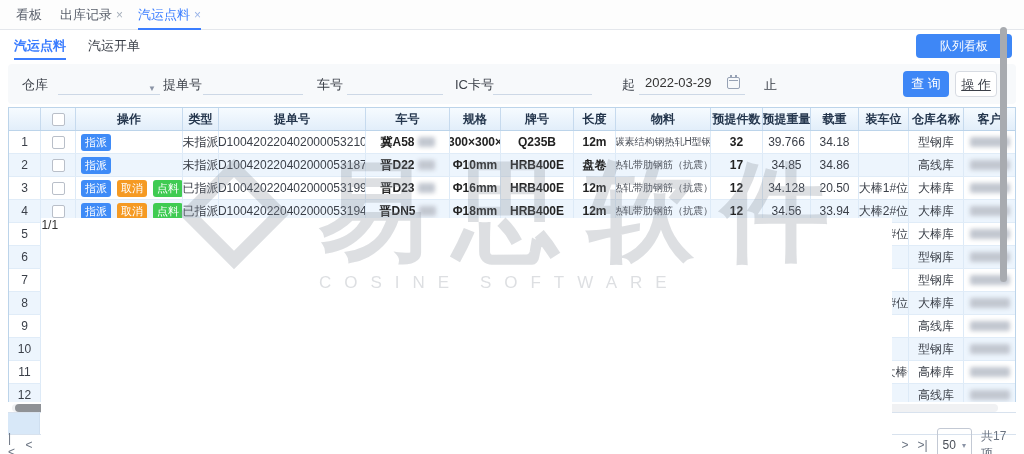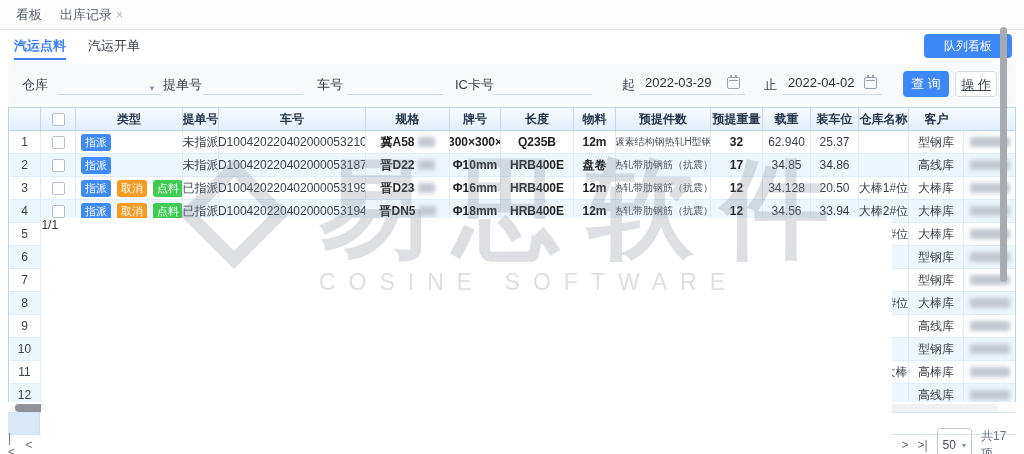--- a/index.html
+++ b/index.html
@@ -15,21 +15,21 @@
   .tab1 { left:16px; }
   .tab2 { left:60px; }
   .tab3 { left:138px; }
 
   
   .subbar { position:absolute; top:31px; left:0; width:100%; height:32px; background:#fff; z-index:2; }
   .subtab { position:absolute; top:1px; height:28px; line-height:28px; font-size:13px; color:#3a3f48; cursor:pointer; }
   .subtab.active { color:#3b7dff; font-weight:bold; border-bottom:2px solid #3b7dff; }
   .subtab1 { left:14px; }
   .subtab2 { left:88px; }
-  .queue-btn { position:absolute; right:12px; top:3px; width:88px; height:24px; line-height:24px; text-align:center; background:#3e87f6; color:#fff; border-radius:4px; font-size:12px; cursor:pointer; }
+  .queue-btn { position:absolute; right:12px; top:3px; width:96px; height:24px; line-height:24px; text-align:center; background:#3e87f6; color:#fff; border-radius:4px; font-size:12px; cursor:pointer; }
 
   
   .filterbar { position:absolute; left:8px; top:64px; width:1008px; height:40px; background:#f7f9fb; border-radius:4px; z-index:2; }
   .flabel { position:absolute; top:12px; font-size:13px; color:#3a3f48; white-space:nowrap; }
   .ufield { position:absolute; top:9px; height:22px; border-bottom:1px solid #cdd8e6; font-size:13px; color:#333; line-height:20px; }
   .f-wh-label   { left:14px; }
   .f-wh-select  { left:50px;  width:102px; }
   .f-bill-label { left:155px; }
   .f-bill-input { left:195px; width:100px; }
   .f-truck-label{ left:309px; }
@@ -84,30 +84,31 @@
   .pagerrow { position:absolute; left:0; top:329px; width:1008px; height:18px; display:flex; justify-content:flex-end; align-items:center; gap:9px; padding-right:4px; color:#6b7482; font-size:12px; }
   .pg { cursor:pointer; }
   .pg.page { color:#333; }
   .psize { display:inline-flex; align-items:center; gap:6px; border:1px solid #c3c9d4; border-radius:3px; height:18px; padding:16px 5px; color:#4a4f58; cursor:pointer; }
   .psize .pcaret { font-size:8px; color:#8b94a6; }
 
   
   .watermark { position:absolute; left:185px; top:138px; width:830px; height:172px; z-index:6; pointer-events:none; display:flex; align-items:center; color:rgba(132,140,152,0.28); }
   .wm-logo { width:78px; height:78px; border:13px solid rgba(132,140,152,0.28); transform:rotate(45deg); margin:0 46px 20px 10px; flex:none; }
   .wm-big { font-size:108px; font-weight:bold; letter-spacing:26px; line-height:1.05; white-space:nowrap; }
-  .wm-sub { font-size:23px; letter-spacing:13px; margin-top:4px; white-space:nowrap; }
+  .wm-sub { font-size:17px; letter-spacing:13px; margin-top:4px; white-space:nowrap; }
 </style>
 </head>
 <body>
 
 <div class="page">
 
   <div class="tabbar">
     <div class="tab tab1"><span>看板</span></div>
     <div class="tab tab2"><span>出库记录</span><span class="close">×</span></div>
+    <div class="tab tab3 active"><span>汽运点料</span><span class="close">×</span></div>
   </div>
 
   <div class="subbar">
     <div class="subtab subtab1 active">汽运点料</div>
     <div class="subtab subtab2">汽运开单</div>
     <div class="queue-btn">队列看板</div>
   </div>
 
   <div class="filterbar">
     <span class="flabel f-wh-label">仓库</span>
@@ -116,32 +117,32 @@
       </div>
     <span class="flabel f-bill-label">提单号</span>
     <div class="ufield f-bill-input"></div>
     <span class="flabel f-truck-label">车号</span>
     <div class="ufield f-truck-input"></div>
     <span class="flabel f-ic-label">IC卡号</span>
     <div class="ufield f-ic-input"></div>
     <span class="flabel f-from-label">起</span>
     <div class="ufield f-from-field"><span>2022-03-29</span><span class="cal-icon"></span></div>
     <span class="flabel f-to-label">止</span>
-    <div class="ufield f-to-field"><span>2022-04-02</span><span class="cal-icon"></span></div>
     <div class="btn search-btn">查 询</div>
     <div class="btn op-btn">操 作</div>
   </div>
 
   <div class="tablecard">
     <div class="tgrid">
       <div class="trow thead">
           <div class="tcell"></div>
           <div class="tcell">
             <span class="cbx"></span>
           </div>
+          <div class="tcell">操作</div>
           <div class="tcell">类型</div>
           <div class="tcell">提单号</div>
           <div class="tcell">车号</div>
           <div class="tcell">规格</div>
           <div class="tcell">牌号</div>
           <div class="tcell">长度</div>
           <div class="tcell">物料</div>
           <div class="tcell">预提件数</div>
           <div class="tcell">预提重量</div>
           <div class="tcell">载重</div>
@@ -162,22 +163,22 @@
             <div class="tcell">TD1004202204020000532101</div>
             <div class="tcell bold">
               <span>冀A58</span>
               <span class="blur-bar" style="width: 17px; margin-left: 3px;"></span>
             </div>
             <div class="tcell bold">300×300×</div>
             <div class="tcell bold">Q235B</div>
             <div class="tcell bold">12m</div>
             <div class="tcell c-material">碳素结构钢热轧H型钢</div>
             <div class="tcell bold">32</div>
-            <div class="tcell">62.940</div>
-            <div class="tcell">25.37</div>
+            <div class="tcell">39.766</div>
+            <div class="tcell">34.18</div>
             <div class="tcell"></div>
             <div class="tcell">型钢库</div>
             <div class="tcell">
               <span class="blur-bar" style="width: 40px;"></span>
             </div>
           </div>
           <div class="trow body alt">
             <div class="tcell">2</div>
             <div class="tcell">
               <span class="cbx"></span>

